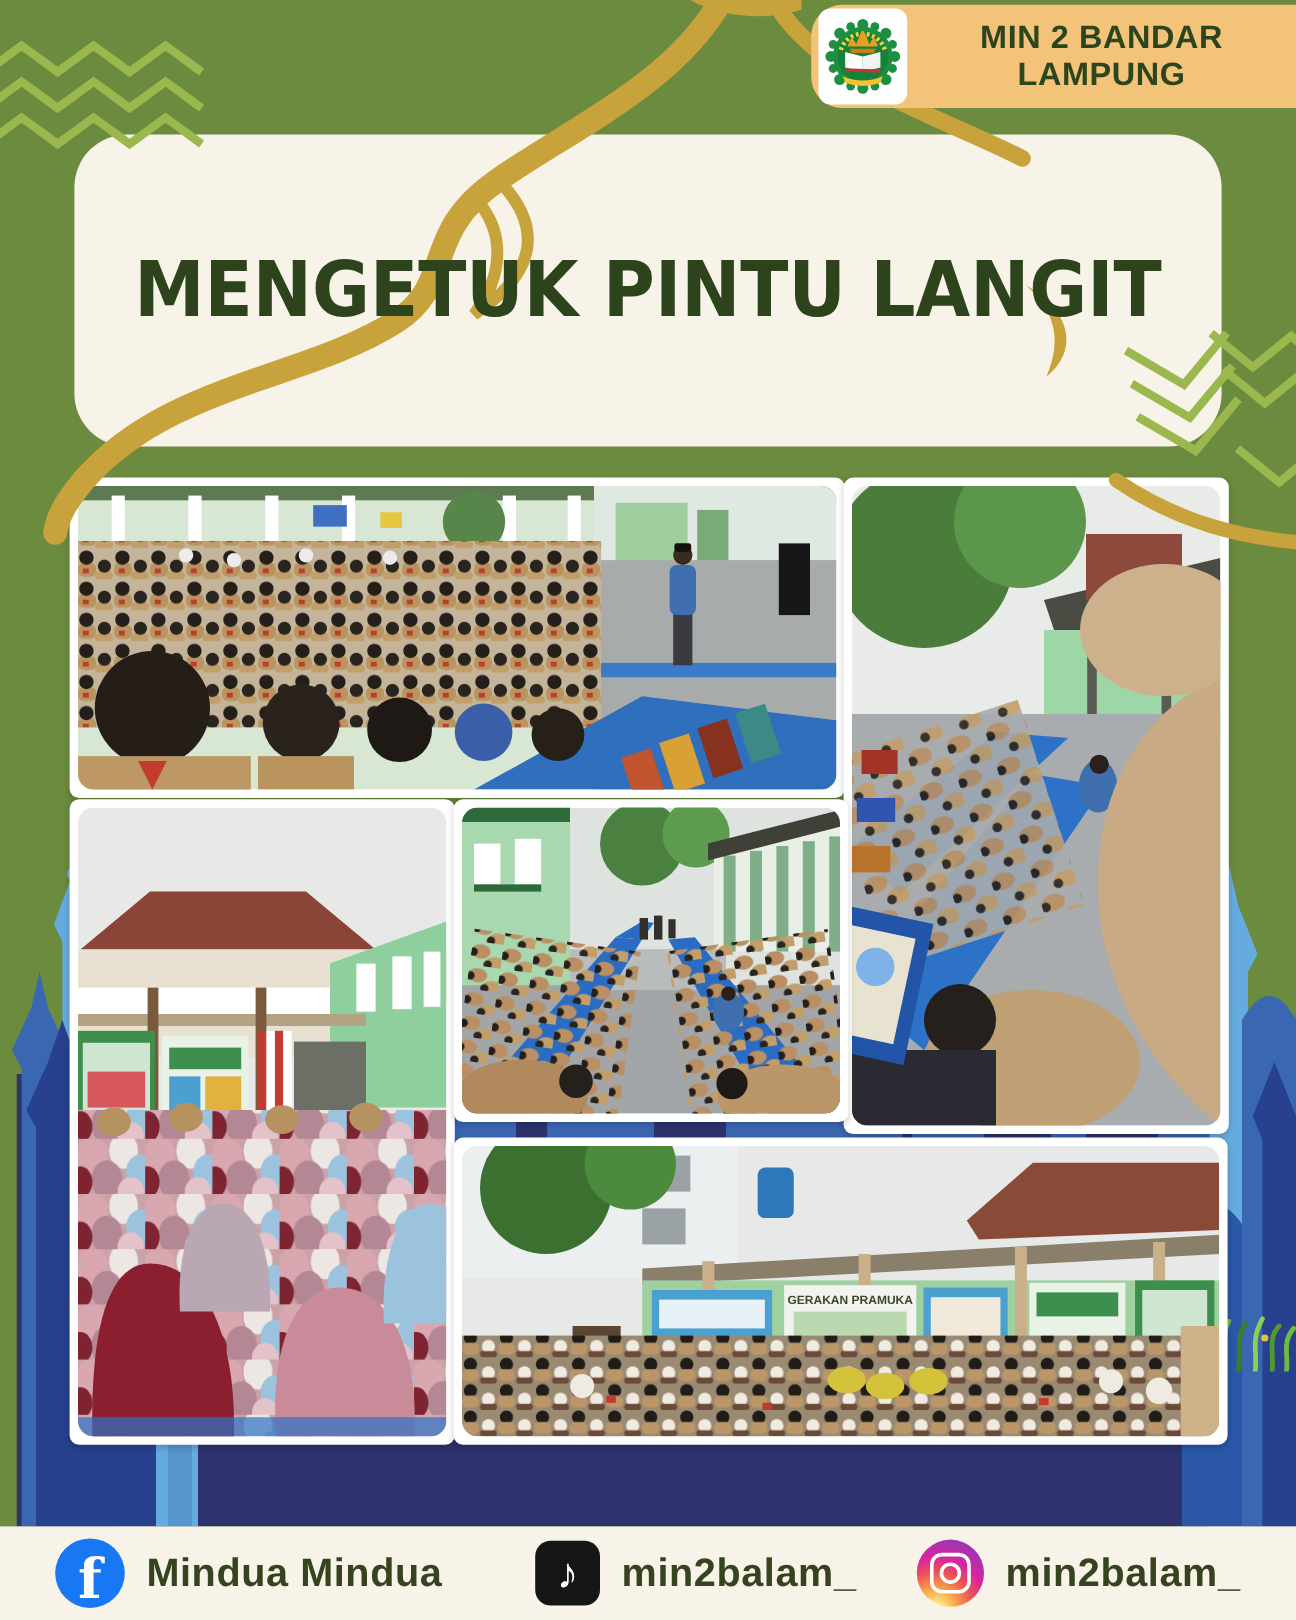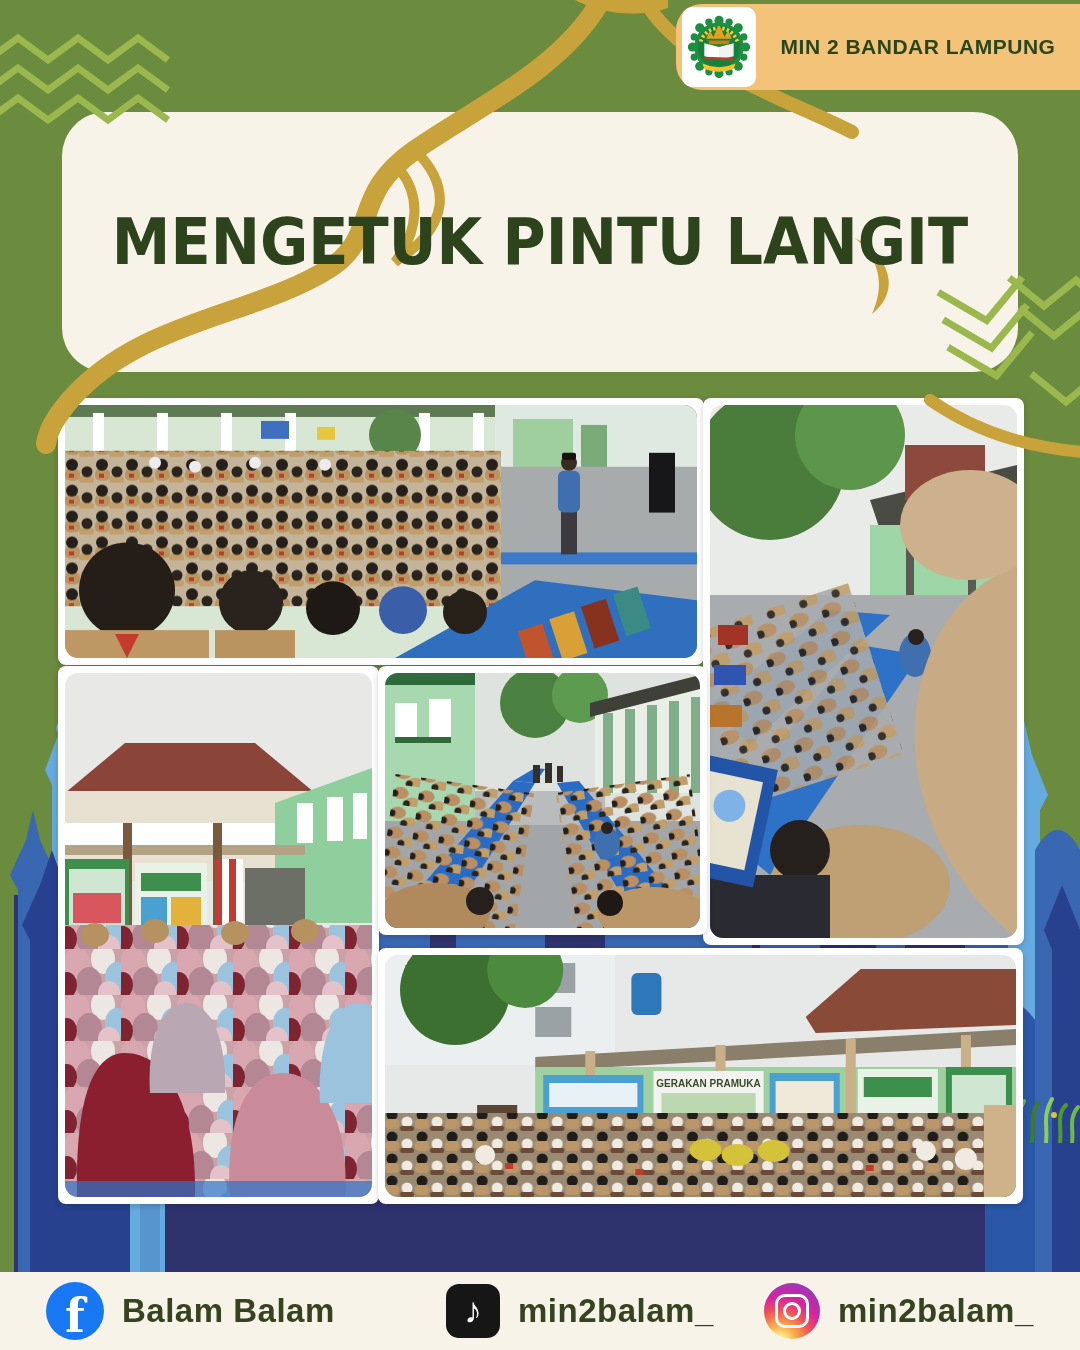--- a/index.html
+++ b/index.html
@@ -11,21 +11,21 @@
   .bottom-panel { position:absolute; left:14px; right:0; top:895px; bottom:78px; background:#2e336e; z-index:0; }
   .skyline { position:absolute; left:0; top:690px; width:1080px; height:582px; z-index:1; }
   .grass { position:absolute; left:1002px; top:1095px; width:78px; height:48px; z-index:2; }
 
   
   .zigzag-tl { position:absolute; left:0; top:28px; width:175px; height:100px; z-index:3; }
   .badge { position:absolute; right:0; top:4px; width:404px; height:86px; background:#f2c379;
            border-top-left-radius:26px; border-bottom-left-radius:26px; display:flex; align-items:center; z-index:4; }
   .badge .logo-box { width:74px; height:80px; margin-left:6px; background:#ffffff; border-radius:10px;
            display:flex; align-items:center; justify-content:center; flex:0 0 auto; }
-  .badge-label { flex:1; text-align:center; font-weight:bold; font-size:21px; color:#2c451c; letter-spacing:.5px; }
+  .badge-label { flex:1; text-align:center; font-weight:bold; font-size:27px; color:#2c451c; letter-spacing:.5px; }
 
   .title-card { position:absolute; left:62px; top:112px; width:956px; height:260px; background:#f7f3e9;
            border-radius:44px; z-index:2; }
   .flourish { position:absolute; left:0; top:0; width:1080px; height:470px; z-index:3; pointer-events:none; }
   .page-title { position:absolute; left:62px; top:112px; width:956px; height:260px; display:flex;
            align-items:center; justify-content:center; z-index:4;
            font-family:"DejaVu Sans","Liberation Sans",sans-serif; font-weight:800; font-size:64px;
            color:#2c431c; transform:scaleX(.92); letter-spacing:0; white-space:nowrap; }
   .chevrons-right { position:absolute; left:930px; top:258px; width:150px; height:165px; z-index:5; }
 
@@ -478,21 +478,21 @@
           <circle cx="580" cy="204" r="11"></circle>
           <circle cx="100" cy="200" r="10"></circle>
         </g>
       <rect x="598" y="150" width="32" height="92" fill="#cdb28a"></rect>
     </svg>
   </div>
 
   <div class="footer">
     <div class="social social-fb">
       <div class="fb-icon">f</div>
-      <div class="social-label">Balam Balam</div>
+      <div class="social-label">Mindua Mindua</div>
     </div>
     <div class="social social-tt">
       <div class="tt-icon">♪</div>
       <div class="social-label">min2balam_</div>
     </div>
     <div class="social social-ig">
       <div class="ig-icon">
           <div class="sq"></div>
           <div class="cam"></div>
         </div>

